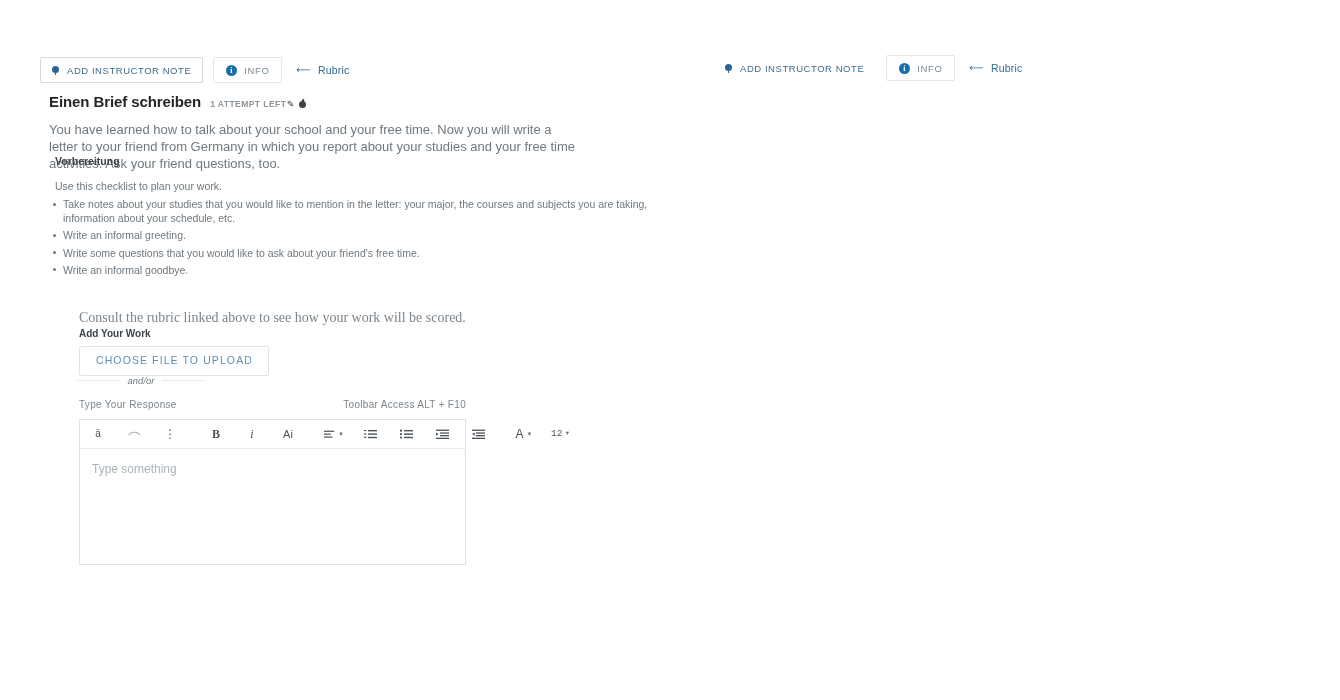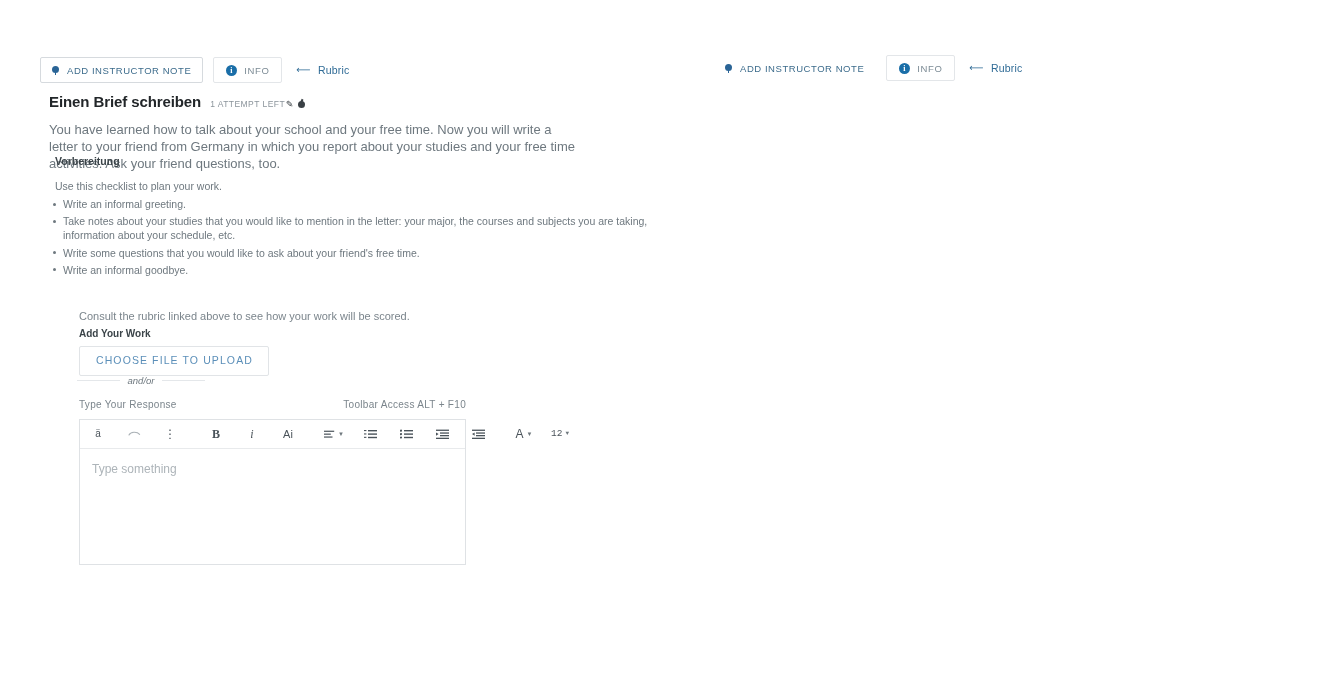--- a/index.html
+++ b/index.html
@@ -129,20 +129,21 @@
   }
   .attempt-wrap {
     display: flex;
     align-items: center;
     gap: 1px;
   }
   .attempt-text {
     font-size: 8.5px;
     letter-spacing: 0.45px;
     color: #8b949b;
+    font-weight: bold;
   }
   .pencil-icon {
     font-size: 9px;
     color: #3a4045;
     display: inline-block;
     transform: rotate(-2deg);
   }
   .dot-icon {
     width: 7px; height: 7px;
     border-radius: 50%;
@@ -205,22 +206,23 @@
     position: absolute;
     left: -10px;
     top: 5.5px;
     width: 3px; height: 3px;
     border-radius: 50%;
     background: #6e787f;
   }
 
   .consult {
     position: absolute;
-    font-size: 11px;
+    font-size: 14px;
     color: #7b858c;
+    font-family: Liberation Serif, serif;
   }
   .panel-left .consult { left: 79px; top: 310px; }
 
   
   .work-head {
     position: absolute;
     font-size: 10px;
     font-weight: bold;
     color: #3b4449;
   }
@@ -356,22 +358,22 @@
         <span class="pencil-icon" data-interactable="false">✎</span>
         <span class="dot-icon" data-interactable="false"></span>
       </div>
     </div>
 
     <div class="intro" data-interactable="false">You have learned how to talk about your school and your free time. Now you will write a letter to your friend from Germany in which you report about your studies and your free time activities. Ask your friend questions, too.</div>
     <div class="subhead" data-interactable="false">Vorbereitung</div>
     <div class="lead" data-interactable="false">Use this checklist to plan your work.</div>
 
     <ul class="checklist" data-interactable="false">
+      <li data-interactable="false">Take notes about your studies that you would like to mention in the letter: your major, the courses and subjects you are taking, information about your schedule, etc.</li>
       <li data-interactable="false">Write an informal greeting.</li>
-      <li data-interactable="false">Take notes about your studies that you would like to mention in the letter: your major, the courses and subjects you are taking, information about your schedule, etc.</li>
       <li data-interactable="false">Write some questions that you would like to ask about your friend's free time.</li>
       <li data-interactable="false">Write an informal goodbye.</li>
     </ul>
 
     <div class="consult" data-interactable="false">Consult the rubric linked above to see how your work will be scored.</div>
     <div class="work-head" data-interactable="false">Add Your Work</div>
     <div class="upload-btn" data-interactable="true">CHOOSE FILE TO UPLOAD</div>
 
     <div class="andor" data-interactable="false">
       <span class="rule" data-interactable="false"></span>

